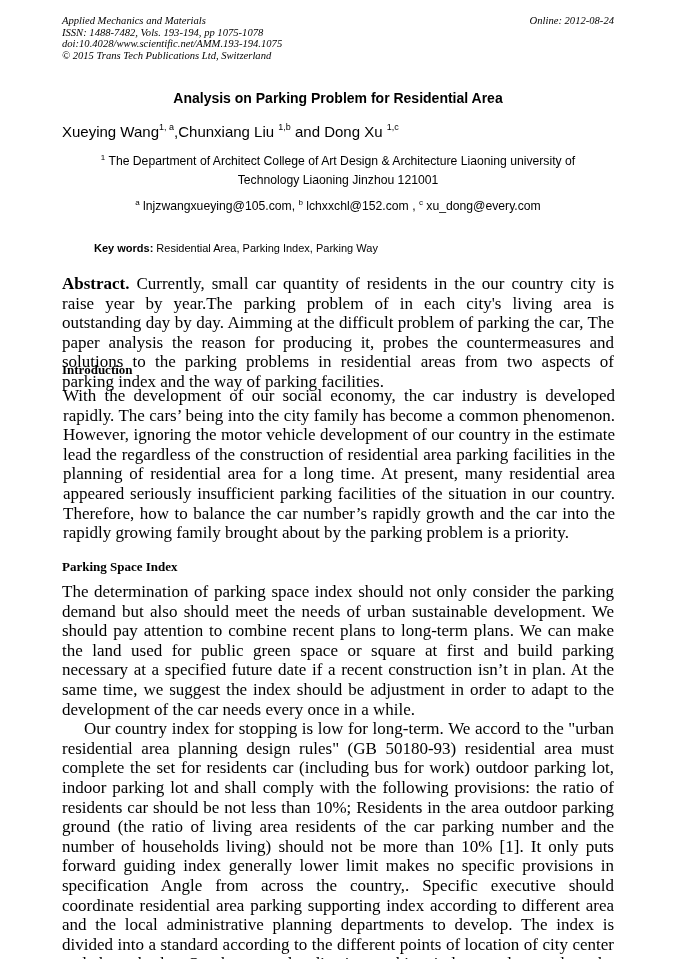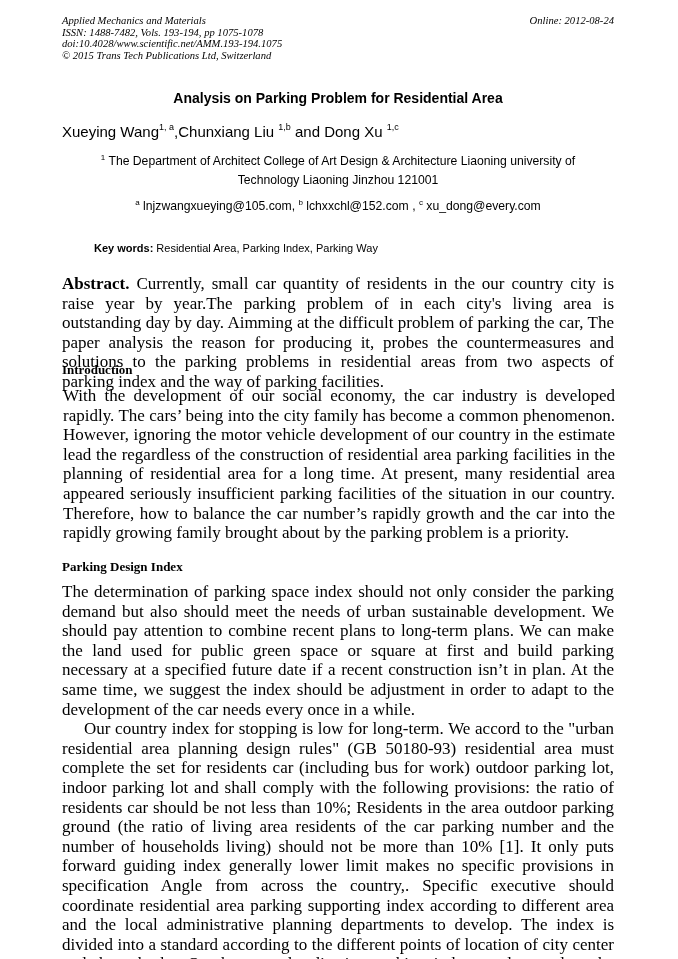--- a/index.html
+++ b/index.html
@@ -131,19 +131,19 @@
 
   <div class="keywords"><b>Key words:</b><span> Residential Area, Parking Index, Parking Way</span></div>
 
   <p class="body-text abstract"><b>Abstract.</b><span> Currently, small car quantity of residents in the our country city is raise year by year.The parking problem of in each city's living area is outstanding day by day. Aimming at the difficult problem of parking the car, The paper analysis the reason for producing it, probes the countermeasures and solutions to the parking problems in residential areas from two aspects of parking index and the way of parking facilities.</span></p>
 
   <div class="section-head intro-head">Introduction</div>
   <div class="intro">
     <p class="body-text">With the development of our social economy, the car industry is developed rapidly. The cars’ being into the city family has become a common phenomenon. However, ignoring the motor vehicle development of our country in the estimate lead the regardless of the construction of residential area parking facilities in the planning of residential area for a long time. At present, many residential area appeared seriously insufficient parking facilities of the situation in our country. Therefore, how to balance the car number’s rapidly growth and the car into the rapidly growing family brought about by the parking problem is a priority.</p>
   </div>
 
-  <div class="section-head psi-head">Parking Design Index</div>
+  <div class="section-head psi-head">Parking Space Index</div>
   <div class="psi">
     <p class="body-text">The determination of parking space index should not only consider the parking demand but also should meet the needs of urban sustainable development. We should pay attention to combine recent plans to long-term plans. We can make the land used for public green space or square at first and build parking necessary at a specified future date if a recent construction isn’t in plan. At the same time, we suggest the index should be adjustment in order to adapt to the development of the car needs every once in a while.</p>
     <p class="body-text indent">Our country index for stopping is low for long-term. We accord to the "urban residential area planning design rules" (GB 50180-93) residential area must complete the set for residents car (including bus for work) outdoor parking lot, indoor parking lot and shall comply with the following provisions: the ratio of residents car should be not less than 10%; Residents in the area outdoor parking ground (the ratio of living area residents of the car parking number and the number of households living) should not be more than 10% [1]. It only puts forward guiding index generally lower limit makes no specific provisions in specification Angle from across the country,. Specific executive should coordinate residential area parking supporting index according to different area and the local administrative planning departments to develop. The index is divided into a standard according to the different points of location of city center and the suburbs. On the second, adjusting parking index need accord to the house and the size of the building area.</p>
   </div>
 
 </div>
 
 </body></html>

